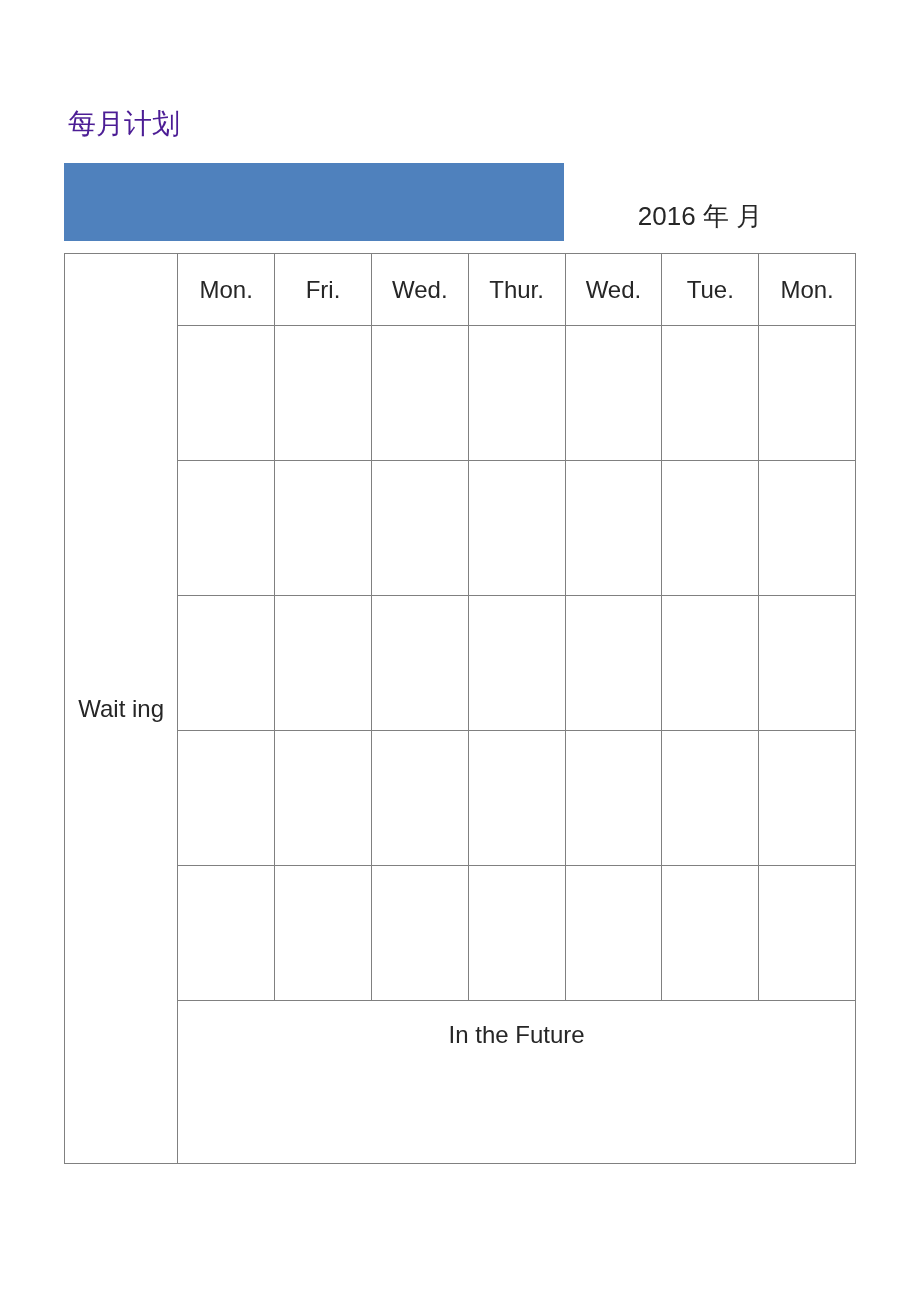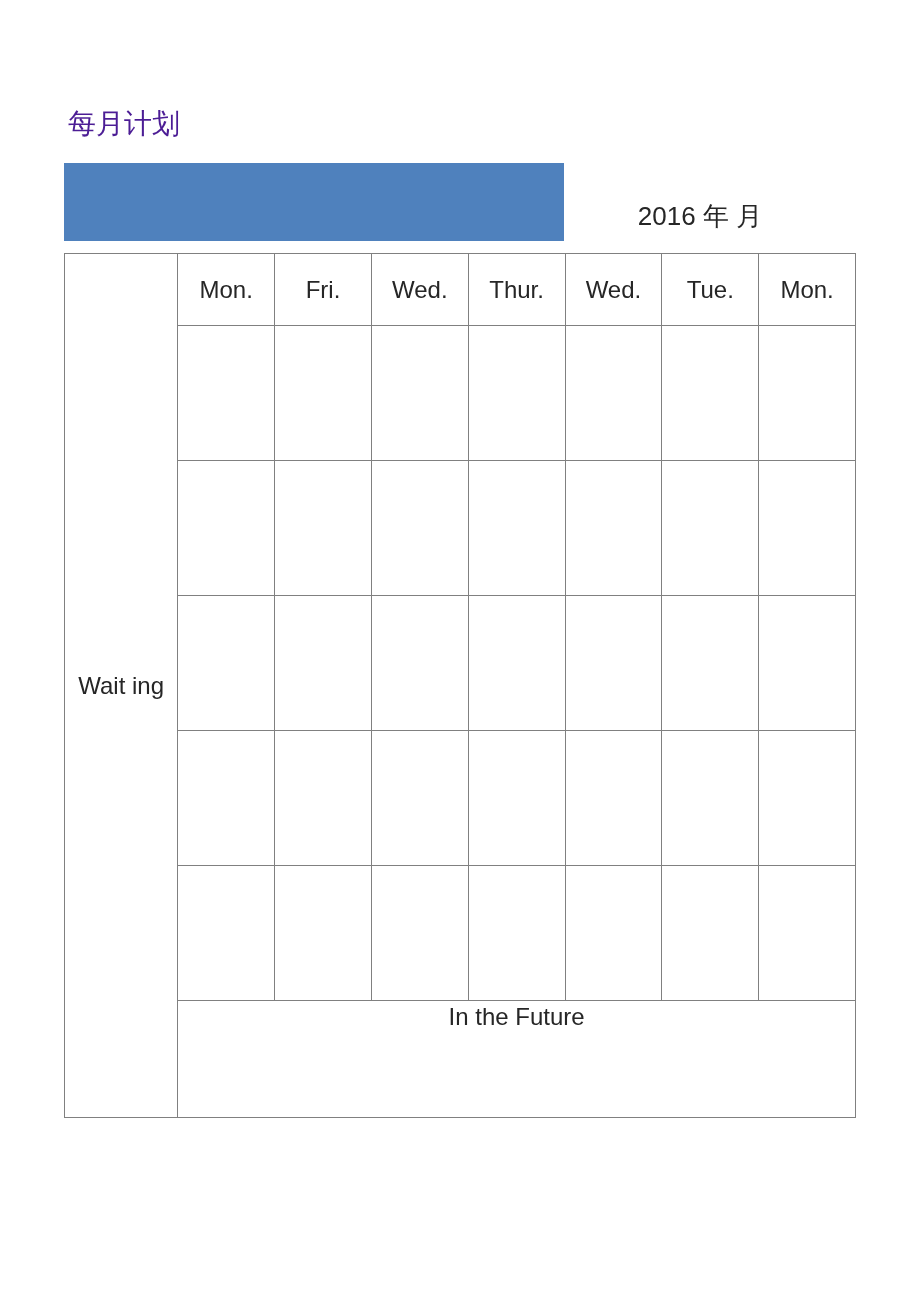--- a/index.html
+++ b/index.html
@@ -68,23 +68,23 @@
       width: 110px;
       margin-top: 12px;
     }
     .day-cell {
       width: 94px;
     }
     .grid-cell {
       height: 135px;
     }
     .future-cell {
-      height: 117px;
+      height: 163px;
       vertical-align: top;
-      padding-top: 2px;
+      padding-top: 20px;
     }
   </style>
 </head>
 <body>
 
 <div class="page">
   <h1 class="title">每月计划</h1>
 
   <div class="header-row">
     <div class="blue-bar"></div>

